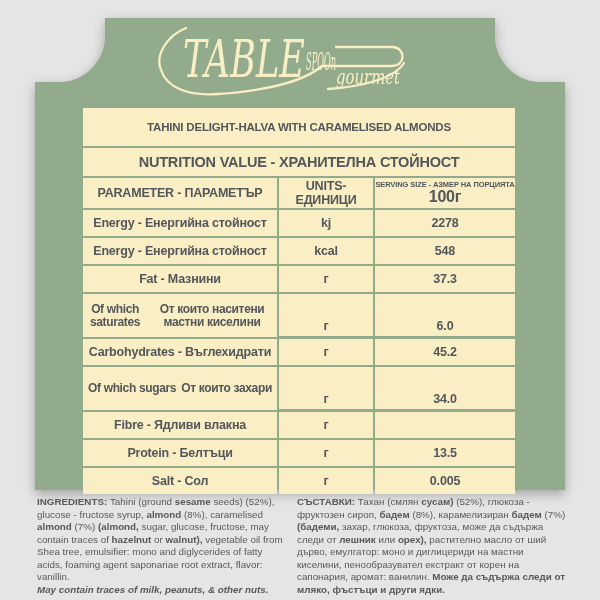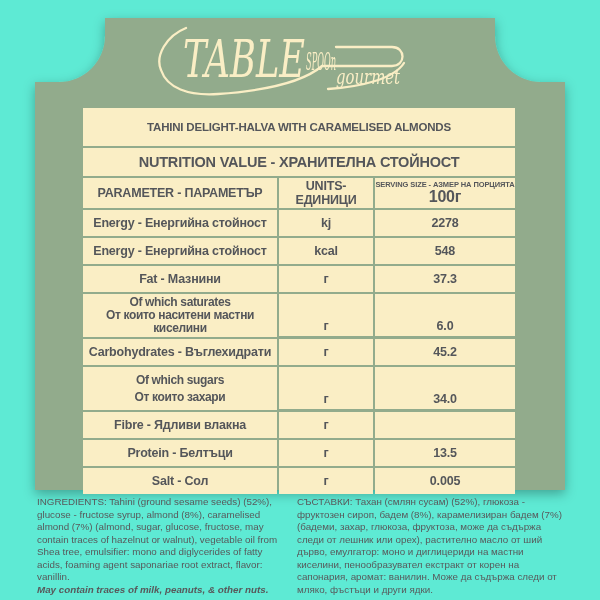--- a/index.html
+++ b/index.html
@@ -3,21 +3,21 @@
 <meta charset="utf-8">
 <style>
   :root{
     --green:#92AB8C;
     --cream:#FAEEC5;
     --ink:#54565A;
     --gray:#58595B;
   }
   html,body{margin:0;padding:0;background:#fff;}
   .stage{
-    position:relative;width:600px;height:600px;background:#5eead4;overflow:hidden;
+    position:relative;width:600px;height:600px;background:#e5e5e5;overflow:hidden;
     font-family:"Liberation Sans",sans-serif;
   }
   .shape-svg{position:absolute;left:0;top:0;overflow:visible;}
 
   
   .logo-svg{position:absolute;left:150px;top:22px;width:280px;height:82px;overflow:visible;}
   .logo-svg text{fill:var(--cream);font-family:"DejaVu Serif",serif;font-style:italic;}
   .logo-svg path{stroke:var(--cream);fill:none;stroke-width:2.3;stroke-linecap:round;}
 
   
@@ -32,32 +32,32 @@
     letter-spacing:-0.2px;overflow:hidden;
   }
   .t-title{height:38px;font-size:11.5px;}
   .t-sub{height:28px;font-size:14.5px;}
   .t-head .cell{height:30px;font-size:12.5px;}
   .serving-cell{flex-direction:column;line-height:1;justify-content:center;gap:1px;}
   .serving-top{font-size:7.5px;letter-spacing:-0.1px;}
   .serving-amt{font-size:16px;}
   .r-single .cell{height:26px;font-size:12.5px;}
   .r-double .cell{height:39px;font-size:12.5px;}
-  .r-double .param-2l{flex-direction:column;justify-content:space-evenly;line-height:1.05;font-size:12px;letter-spacing:-0.35px;padding:2px 0;}
+  .r-double .param-2l{flex-direction:row;justify-content:space-evenly;line-height:1.05;font-size:12px;letter-spacing:-0.35px;padding:2px 0;}
   .r-double .bottom-align{align-items:flex-end;padding-bottom:3px;}
 
   
   .ingredients{
     position:absolute;left:37px;top:496px;width:532px;
     display:grid;grid-template-columns:252px 1fr;column-gap:8px;
     font-size:9.8px;line-height:12.5px;color:var(--gray);
   }
   .ingredients p{margin:0;}
   .allergen{font-weight:bold;font-style:italic;}
-  .b{font-weight:normal;text-align:center;}
+  .b{font-weight:bold;text-align:center;}
 </style>
 </head>
 <body>
 
 <div class="stage">
 
   <svg class="shape-svg" width="600" height="540" viewBox="0 0 600 540" aria-hidden="true">
     <defs>
       <filter id="sh" x="-10%" y="-10%" width="120%" height="130%">
         <feDropShadow dx="0" dy="4" stdDeviation="6" flood-color="#000000" flood-opacity="0.30"></feDropShadow>

